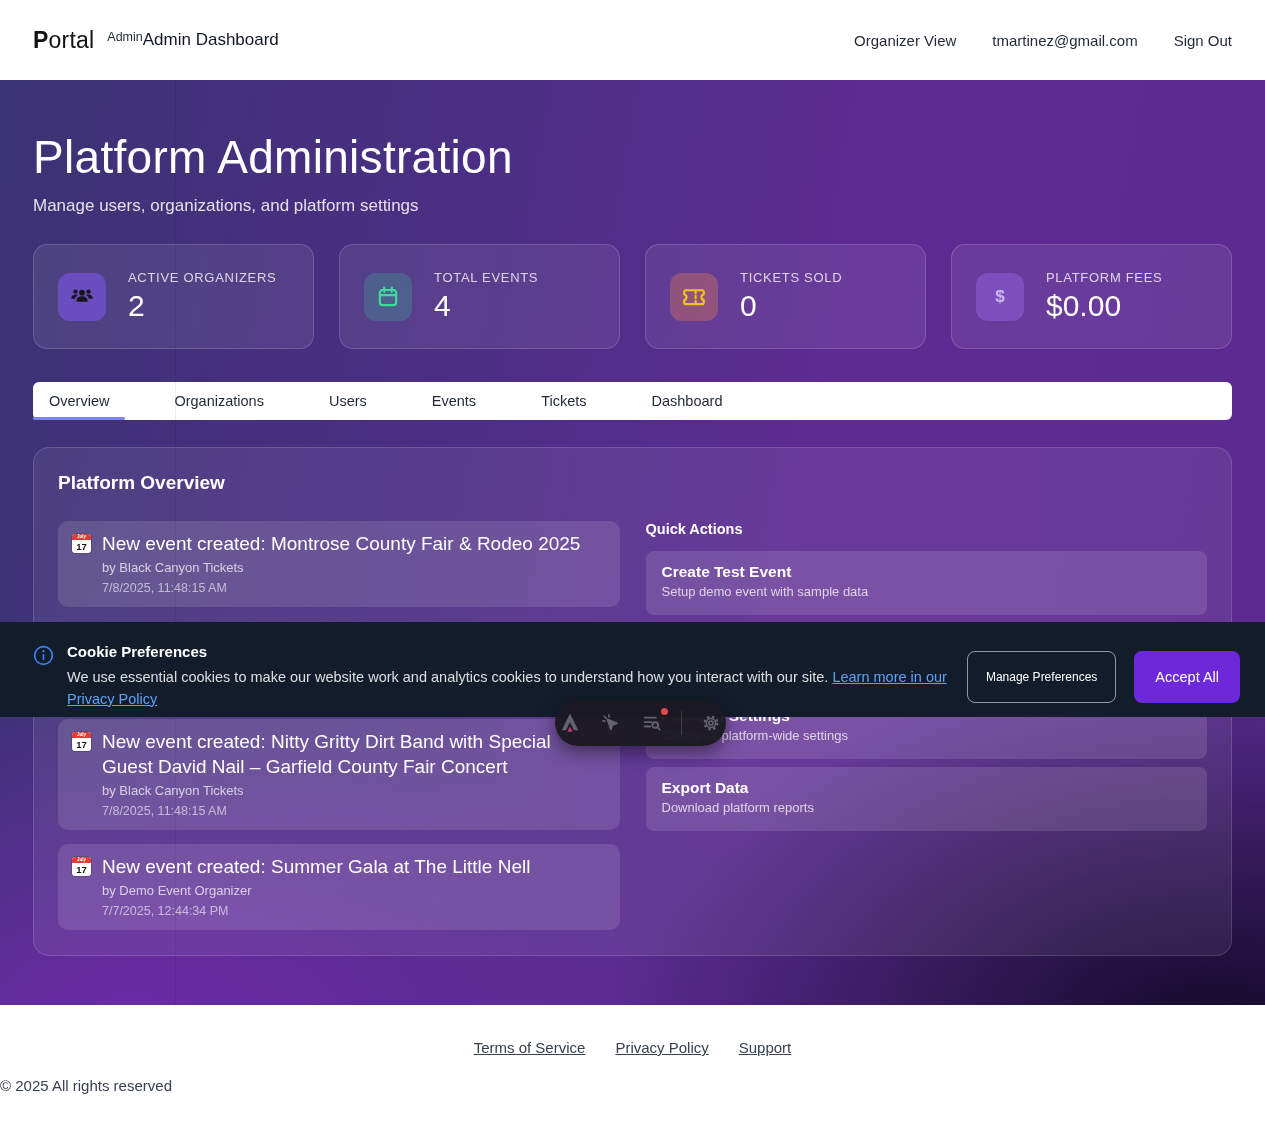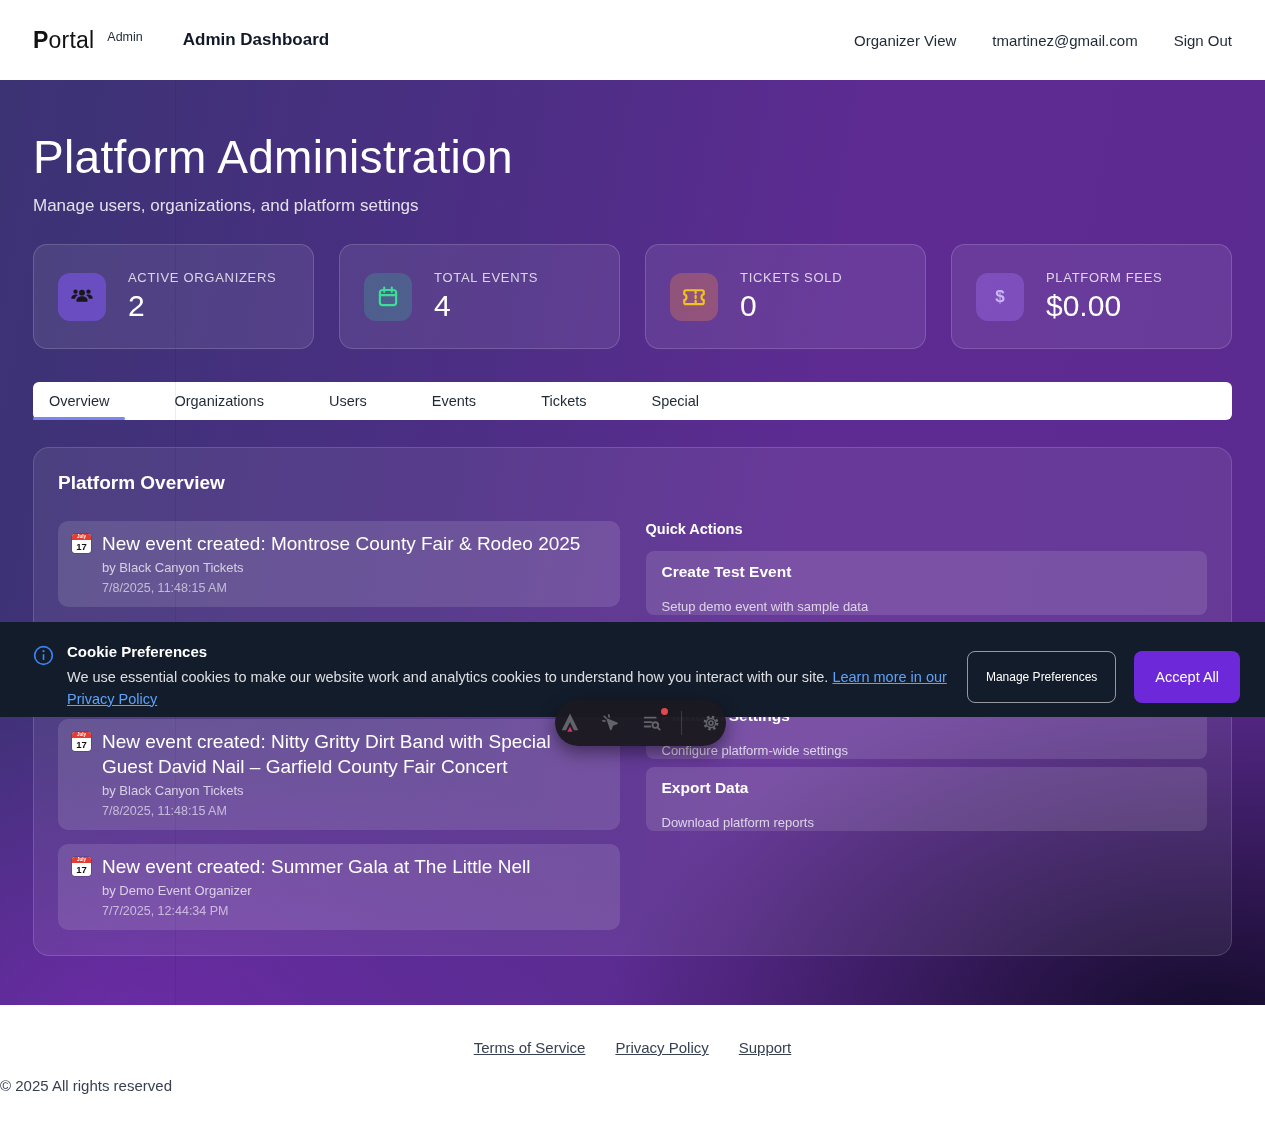--- a/index.html
+++ b/index.html
@@ -11,21 +11,21 @@
 
   
   .header {
     height:80px; background:#ffffff; display:flex; align-items:center;
     padding:0 33px; position:relative; z-index:5;
   }
   .logo { font-size:23px; color:#121212; letter-spacing:0.2px; }
   .logo b { font-weight:700; }
   .logo span.rest { font-weight:300; }
   .logo-badge { font-size:12.5px; color:#1f2937; margin-left:13px; margin-top:-6px; }
-  .hdr-title { font-size:17px; font-weight:700; color:#111827; margin-left:40px; }
+  .hdr-title { font-size:17px; font-weight:400; color:#111827; }
   .hdr-right { margin-left:auto; display:flex; align-items:center; gap:36px; }
   .hdr-link { font-size:15px; color:#1f2937; cursor:pointer; }
 
   
   .hero {
     position:relative; height:925px; padding:0 33px;
     background:
       radial-gradient(900px 520px at 10% 102%, rgba(140,38,198,0.55), rgba(140,38,198,0) 62%),
       radial-gradient(1050px 640px at 96% 103%, rgba(8,6,26,0.88), rgba(8,6,26,0) 58%),
       linear-gradient(100deg, #3b3374 0%, #4d2e85 38%, #5e2b93 62%, #5b2a90 100%);
@@ -70,21 +70,21 @@
   .activity-item.pushed { margin-top:112px; }
   .cal { width:19px; height:19px; background:#fff; border-radius:3px; overflow:hidden; text-align:center; flex-shrink:0; margin-top:3px; box-shadow:0 0 0 0.5px rgba(0,0,0,0.3); }
   .cal-top { background:#e23c33; color:#fff; font-size:4.5px; line-height:6px; height:6px; font-weight:700; }
   .cal-day { font-size:9.5px; font-weight:700; color:#111; line-height:13px; }
   .a-title { font-size:19px; color:#ffffff; line-height:1.35; }
   .a-by { font-size:13px; color:rgba(255,255,255,0.72); margin-top:3px; }
   .a-time { font-size:12.5px; color:rgba(255,255,255,0.6); margin-top:6px; }
 
   .qa-card { background:rgba(255,255,255,0.12); border-radius:8px; padding:12px 16px; margin-bottom:8px; height:64px; cursor:pointer; }
   .qa-title { font-size:15.5px; font-weight:700; color:#ffffff; }
-  .qa-sub { font-size:13px; color:rgba(255,255,255,0.75); margin-top:18px; }
+  .qa-sub { font-size:13px; color:rgba(255,255,255,0.75); margin-top:3px; }
   .qa-card.spacer { cursor:default; }
 
   
   .cookie-banner {
     position:absolute; left:0; top:622px; width:1265px; height:95px;
     background:#131c2b; z-index:50; padding:21px 25px 0 33px; display:flex;
   }
   .info-icon { flex-shrink:0; margin-top:2px; }
   .cookie-body { margin-left:13px; width:880px; }
   .cookie-title { font-size:15px; font-weight:700; color:#ffffff; }
@@ -193,21 +193,21 @@
       </div>
     </div>
   </div>
 
   <div class="tabs">
     <div class="tab active">Overview</div>
     <div class="tab">Organizations</div>
     <div class="tab">Users</div>
     <div class="tab">Events</div>
     <div class="tab">Tickets</div>
-    <div class="tab">Special</div>
+    <div class="tab">Dashboard</div>
   </div>
 
   <div class="panel">
     <div class="panel-title">Platform Overview</div>
     <div class="columns">
 
       <div class="col">
 
         <div class="activity-item">
           <div class="cal">

